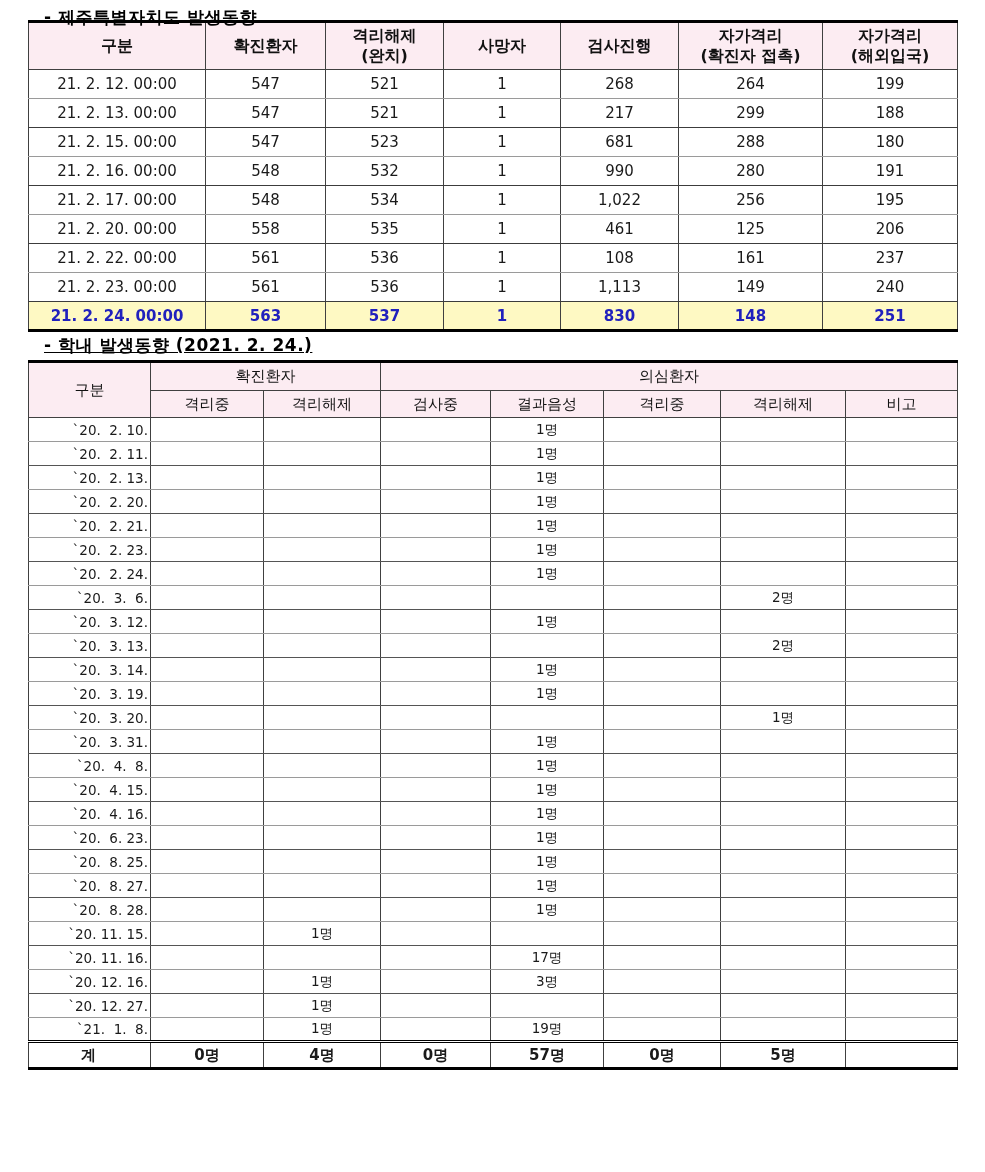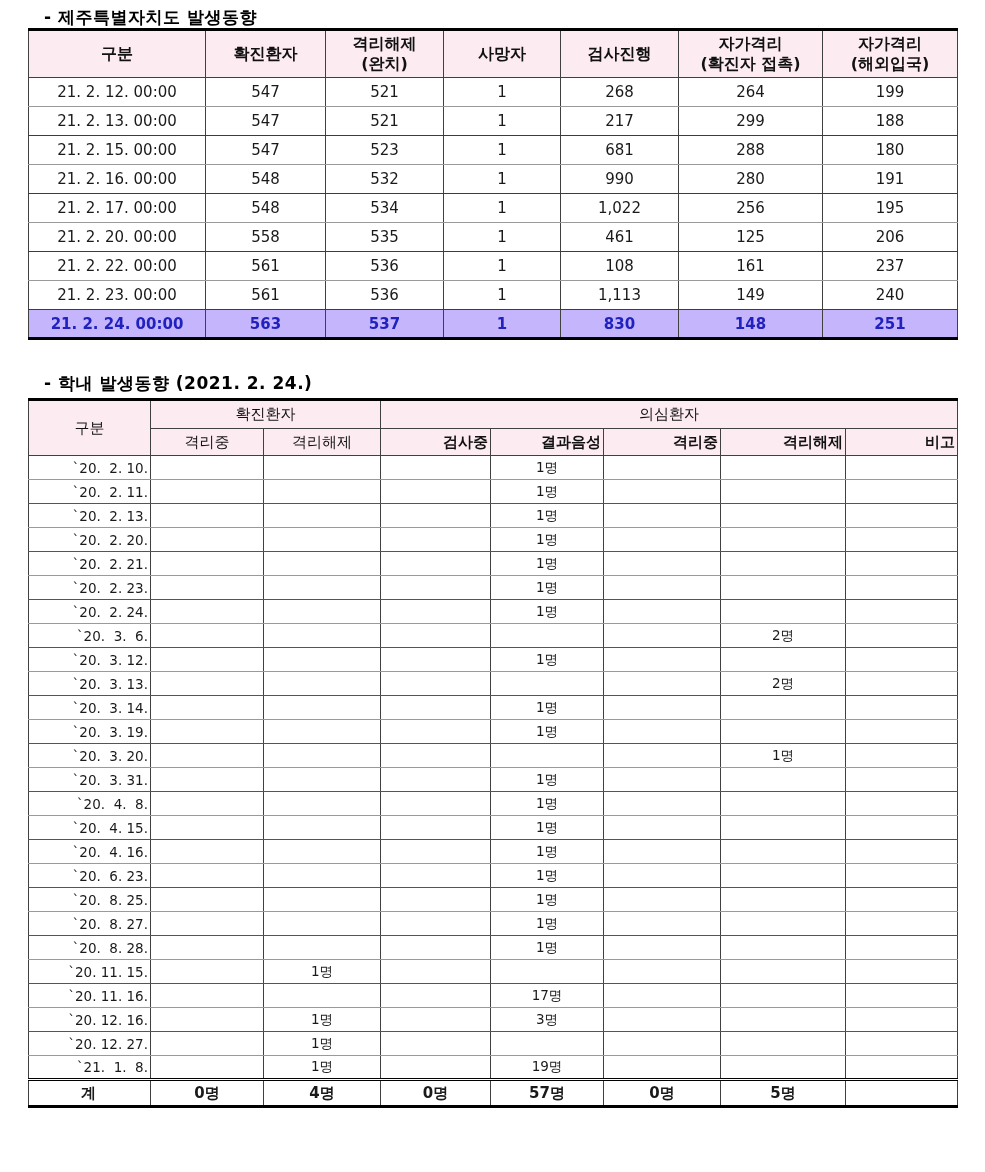--- a/index.html
+++ b/index.html
@@ -10,22 +10,22 @@
     font-family: "DejaVu Sans", sans-serif;
     color: #1a1a1a;
   }
   .doc-title {
     font-weight: bold;
     font-size: 17px;
     color: #000;
     margin: 0 0 0 44px;
     letter-spacing: 0.5px;
   }
-  #title1 { padding-top: 6px; height: 28px; }
-  #title2 { margin-top: 32px; height: 26px; }
+  #title1 { padding-top: 6px; height: 20px; }
+  #title2 { margin-top: 2px; height: 26px; text-decoration: underline; }
 
   table.report {
     border-collapse: collapse;
     table-layout: fixed;
     width: 929px;
     margin-left: 28px;
     border-top: 3px solid #000;
     border-bottom: 3px solid #000;
     border-left: 1px solid #404040;
     border-right: 1px solid #404040;
@@ -45,30 +45,30 @@
     font-weight: bold;
     color: #111;
   }
   .h-line { display: block; line-height: 1.25; }
 
   
   #t1 thead th { height: 48px; font-size: 16px; }
   #t1 tbody td { height: 29px; font-size: 15px; }
   #t1 tbody tr:nth-child(even) td { border-bottom-color: #3c3c3c; }
   #t1 tbody tr.highlight td {
-    background: #c4b5fd;
+    background: #fef9c3;
     color: #2121bd;
     font-weight: bold;
   }
 
   
   #t2 thead tr.grp-row th { height: 29px; font-size: 15px; font-weight: normal; }
   #t2 thead th.bold { font-weight: bold; }
   #t2 thead tr.sub-row th { height: 27px; font-size: 15px; font-weight: normal; }
-  #t2 thead tr.sub-row th.bold { font-weight: bold; text-align: right; }
+  #t2 thead tr.sub-row th.bold { font-weight: normal; }
   #t2 tbody td { height: 24px; font-size: 13.5px; }
   #t2 tbody tr:nth-child(even) td { border-bottom-color: #555; }
   #t2 .label-cell { text-align: right; padding-left: 7px; white-space: pre; }
   #t2 tbody tr.total td {
     height: 27px; font-size: 15px; font-weight: bold;
     border-top: 3px double #000;
   }
   #t2 tbody tr.total .label-cell { text-align: center; padding-left: 0; white-space: normal; }
 </style>
 </head>

